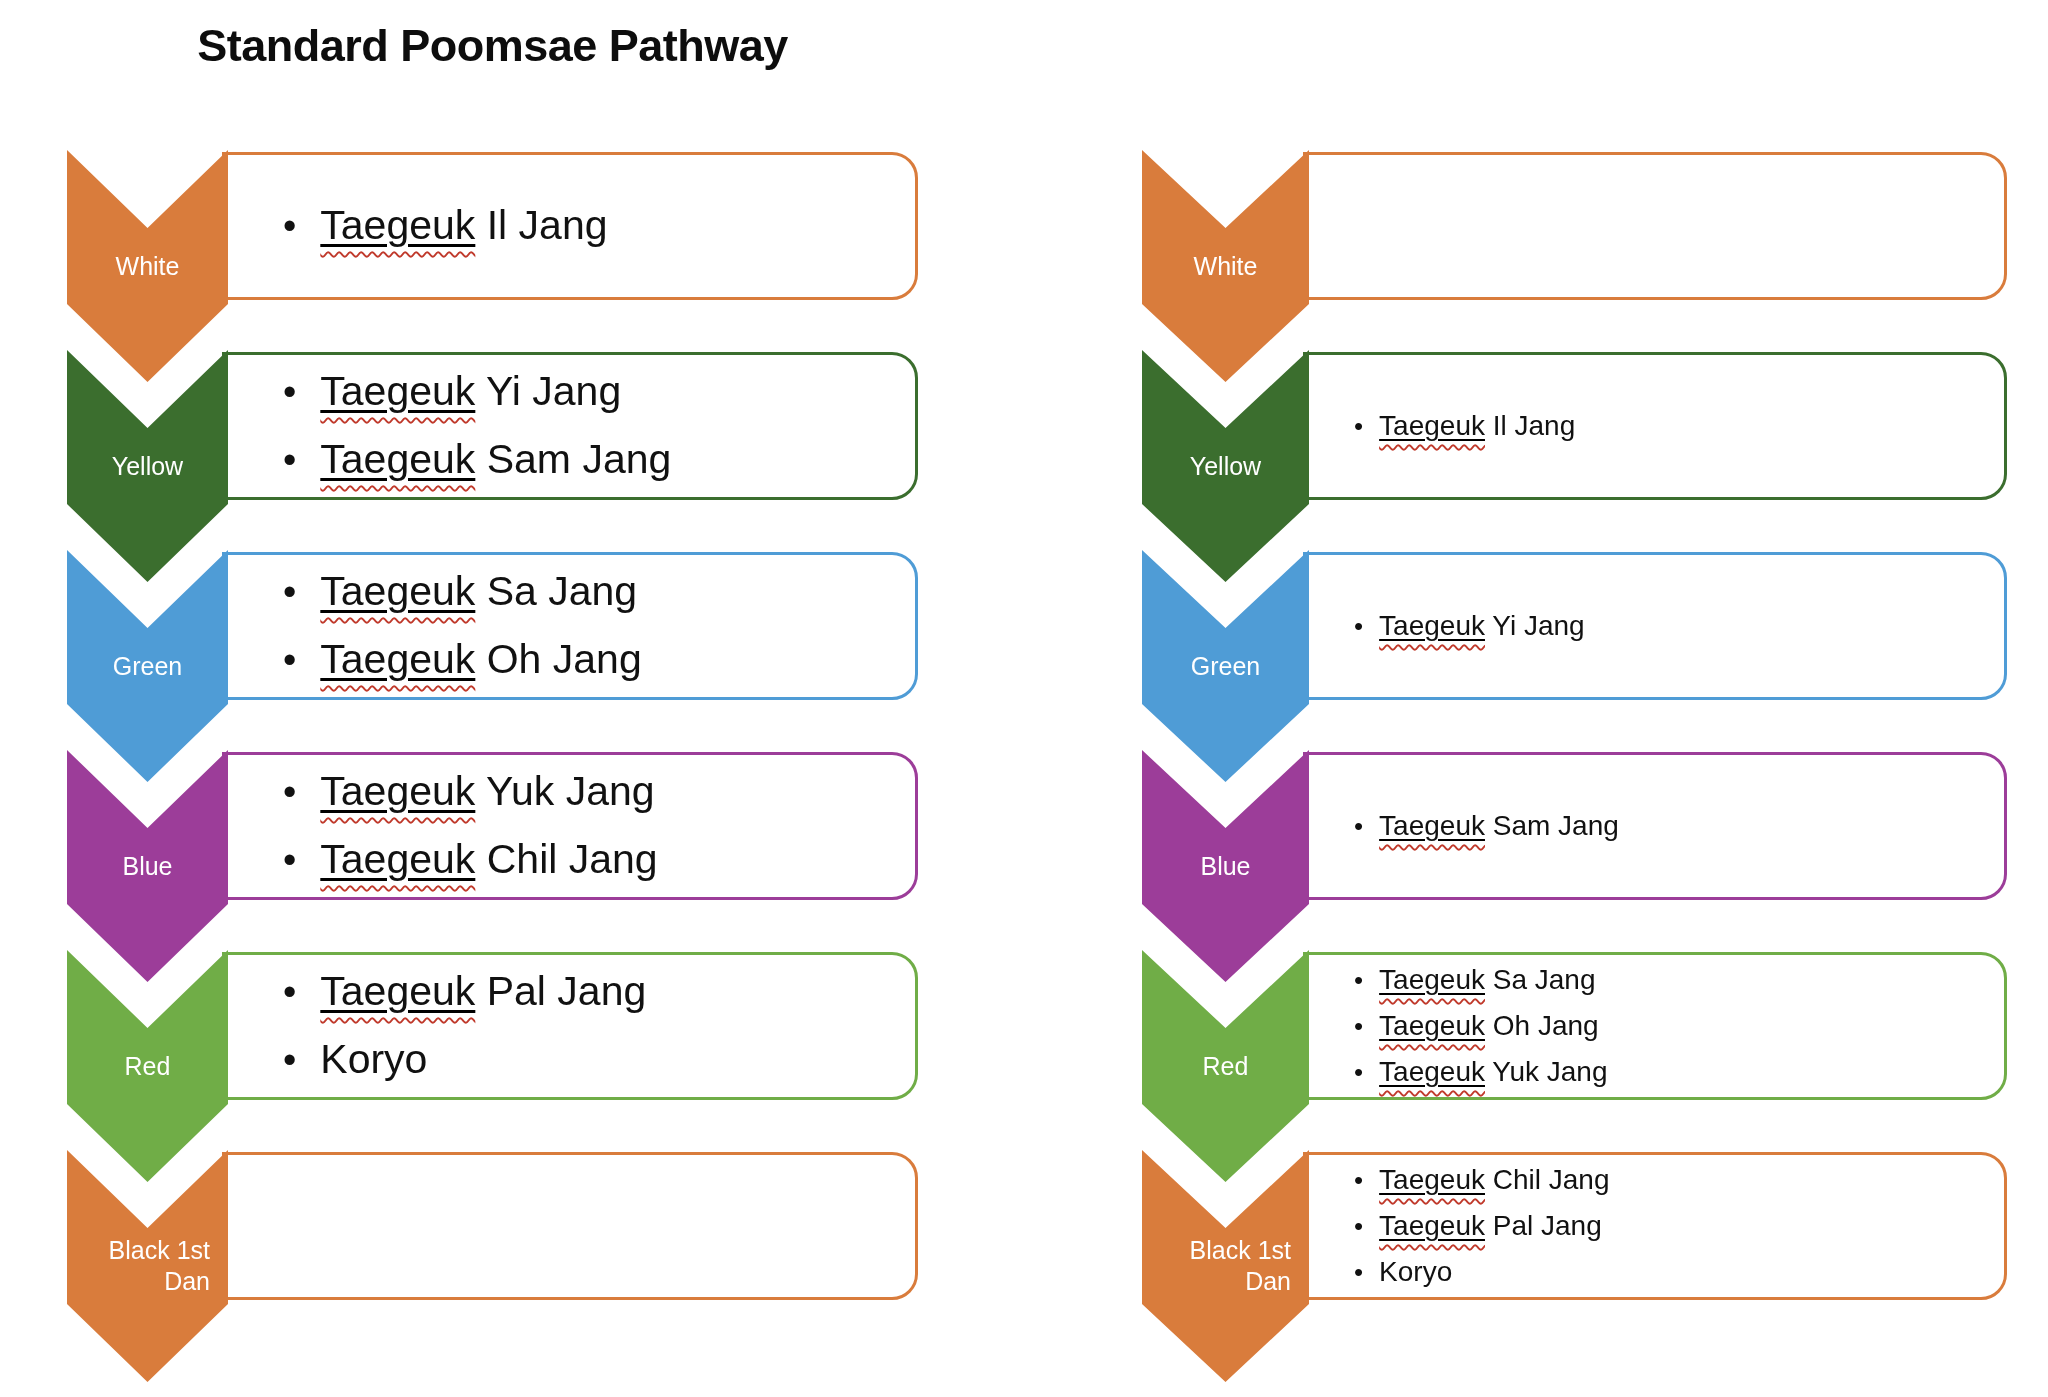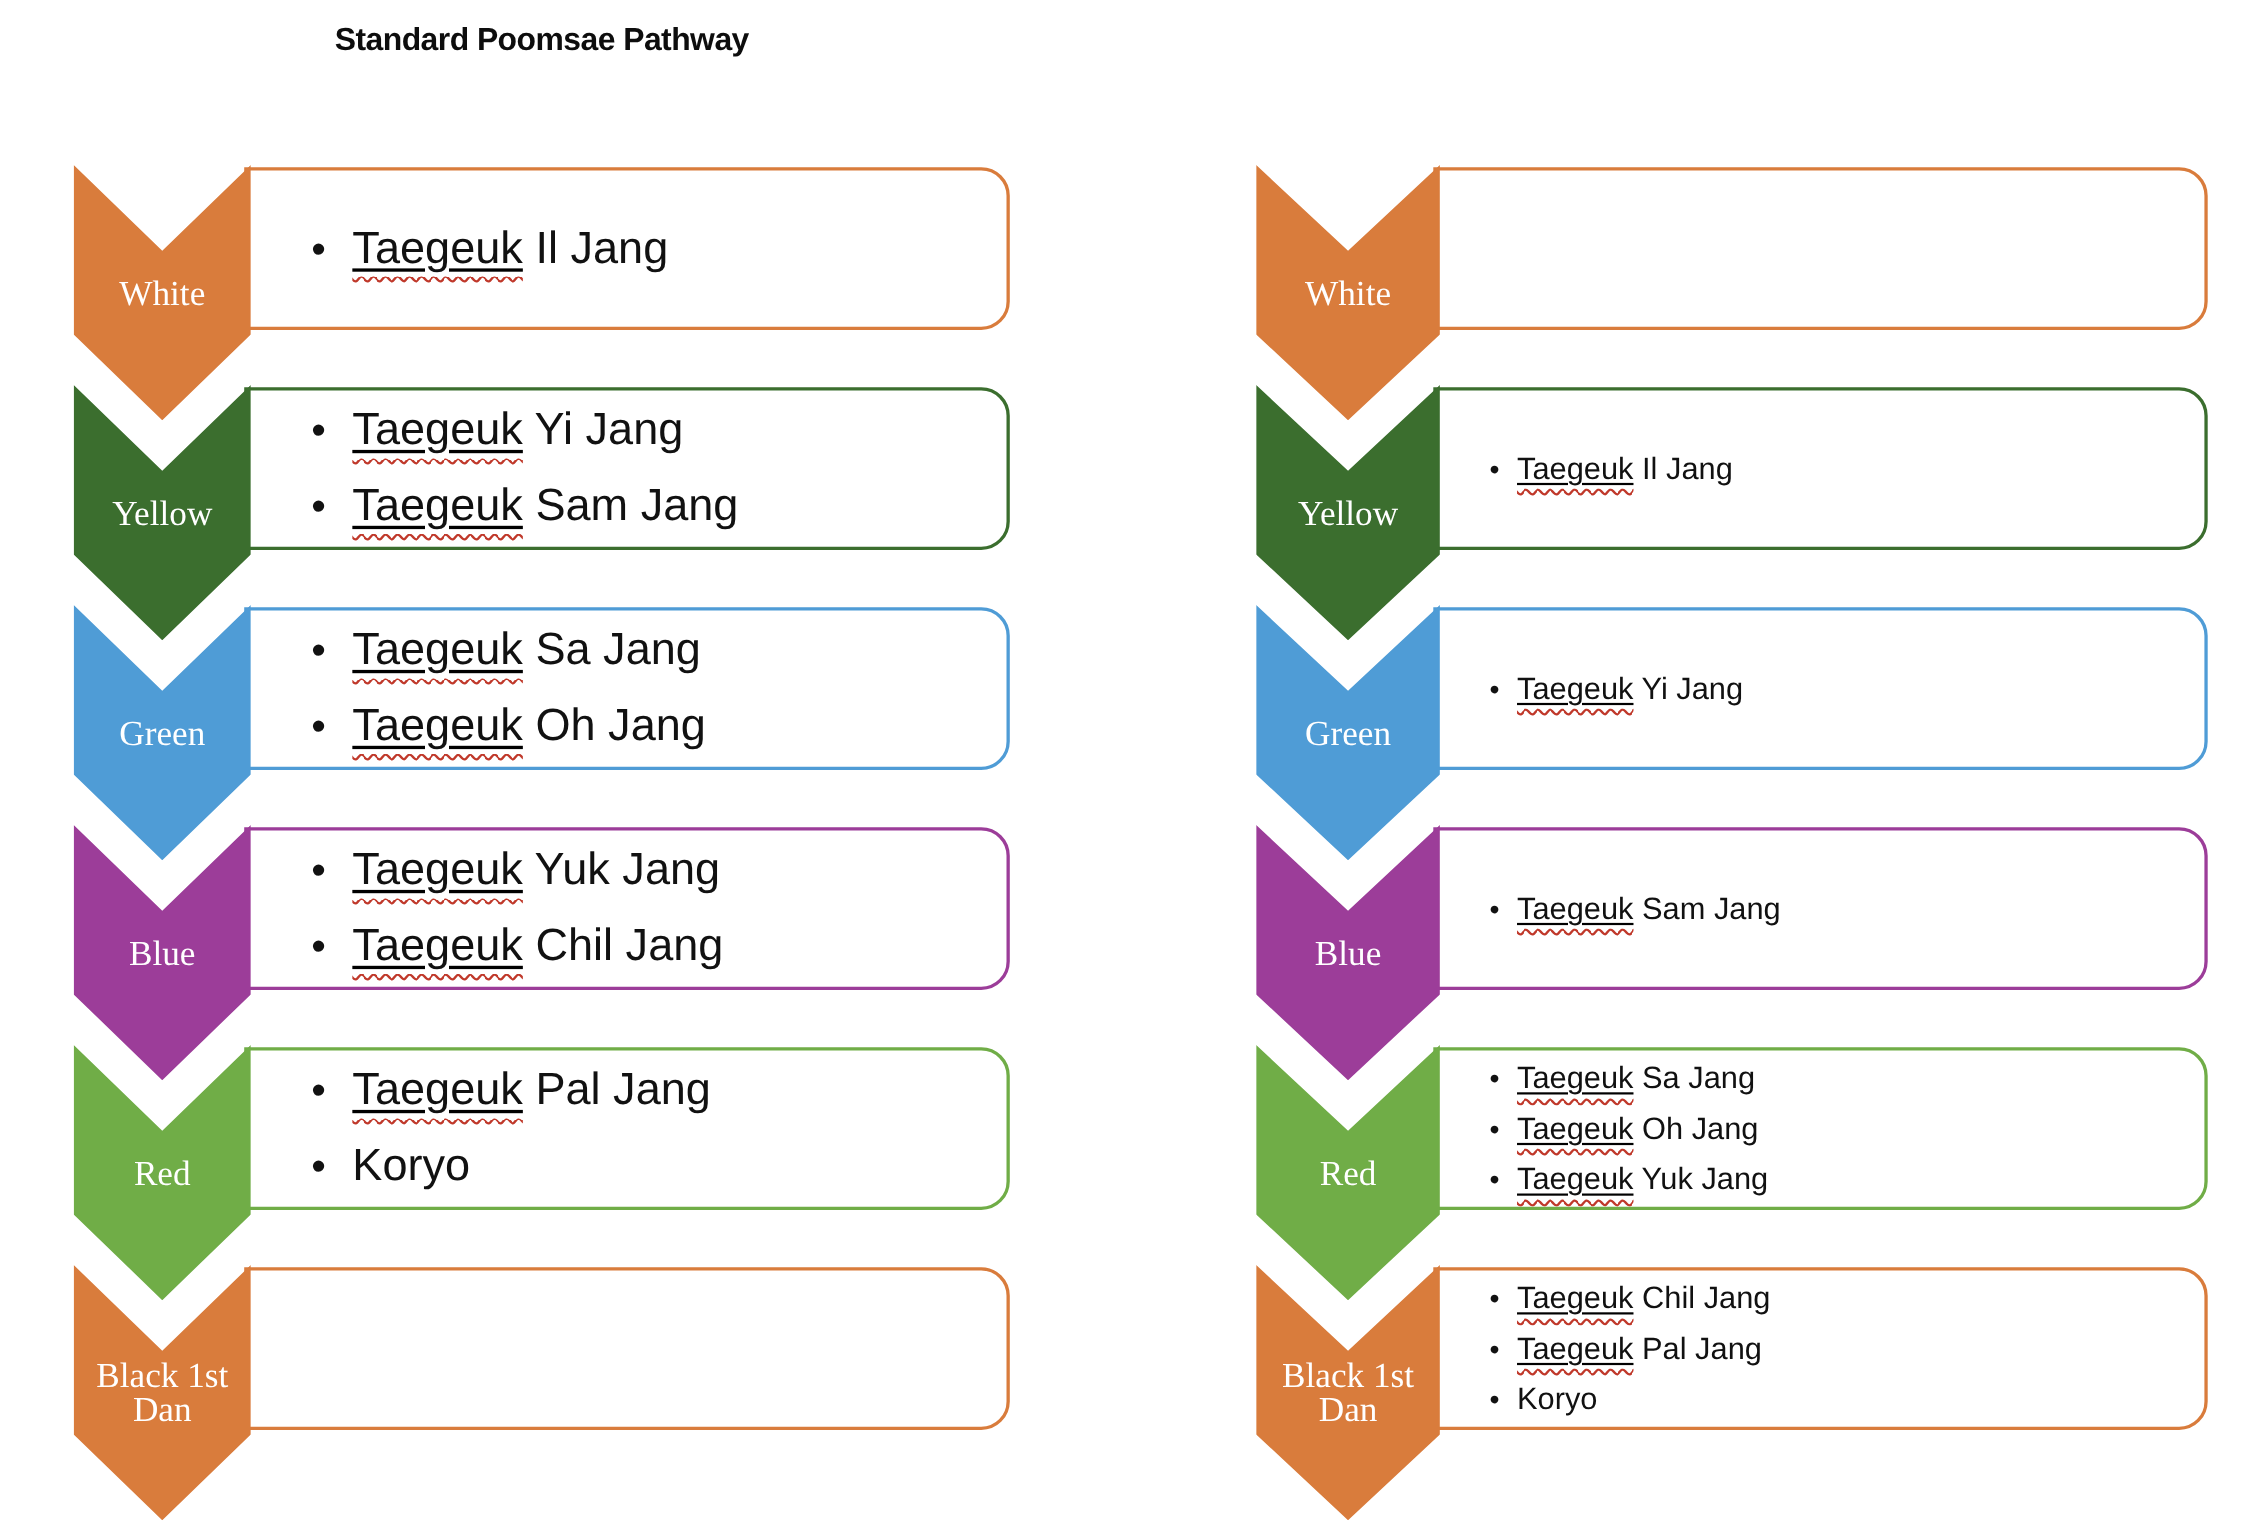--- a/index.html
+++ b/index.html
@@ -9,45 +9,44 @@
     height: 1397px;
     background: var(--bg, #ffffff);
     font-family: "Liberation Sans", sans-serif;
     overflow: hidden;
   }
   .title {
     position: absolute;
     top: 20px;
     margin: 0;
     text-align: center;
-    font-size: 29px;
+    font-size: 45px;
     font-weight: 700;
     letter-spacing: -0.5px;
     color: #0d0d0d;
   }
   .title.t0 { left: 67px;  width: 851px; }
   .title.t1 { left: 1142px; width: 865px; }
 
   .chev-wrap { position: absolute; z-index: 2; }
   .chev-wrap svg { position: absolute; left: 0; top: 0; display: block; }
   .belt-label {
     position: absolute;
     left: 0; top: 0;
     width: 100%; height: 100%;
     display: flex;
     align-items: center;
     justify-content: center;
-    text-align: center;
+    text-align: right;
     color: var(--label, #ffffff);
-    font-size: 32px;
+    font-size: 25px;
     line-height: 31px;
     padding: 0 18px;
     box-sizing: border-box;
     z-index: 3;
-    font-family: Liberation Serif, serif;
   }
 
   .forms-box {
     position: absolute;
     z-index: 1;
     background: #ffffff;
     border-style: solid;
     border-width: 3.5px;
     border-radius: 0 26px 26px 0;
     box-sizing: border-box;

